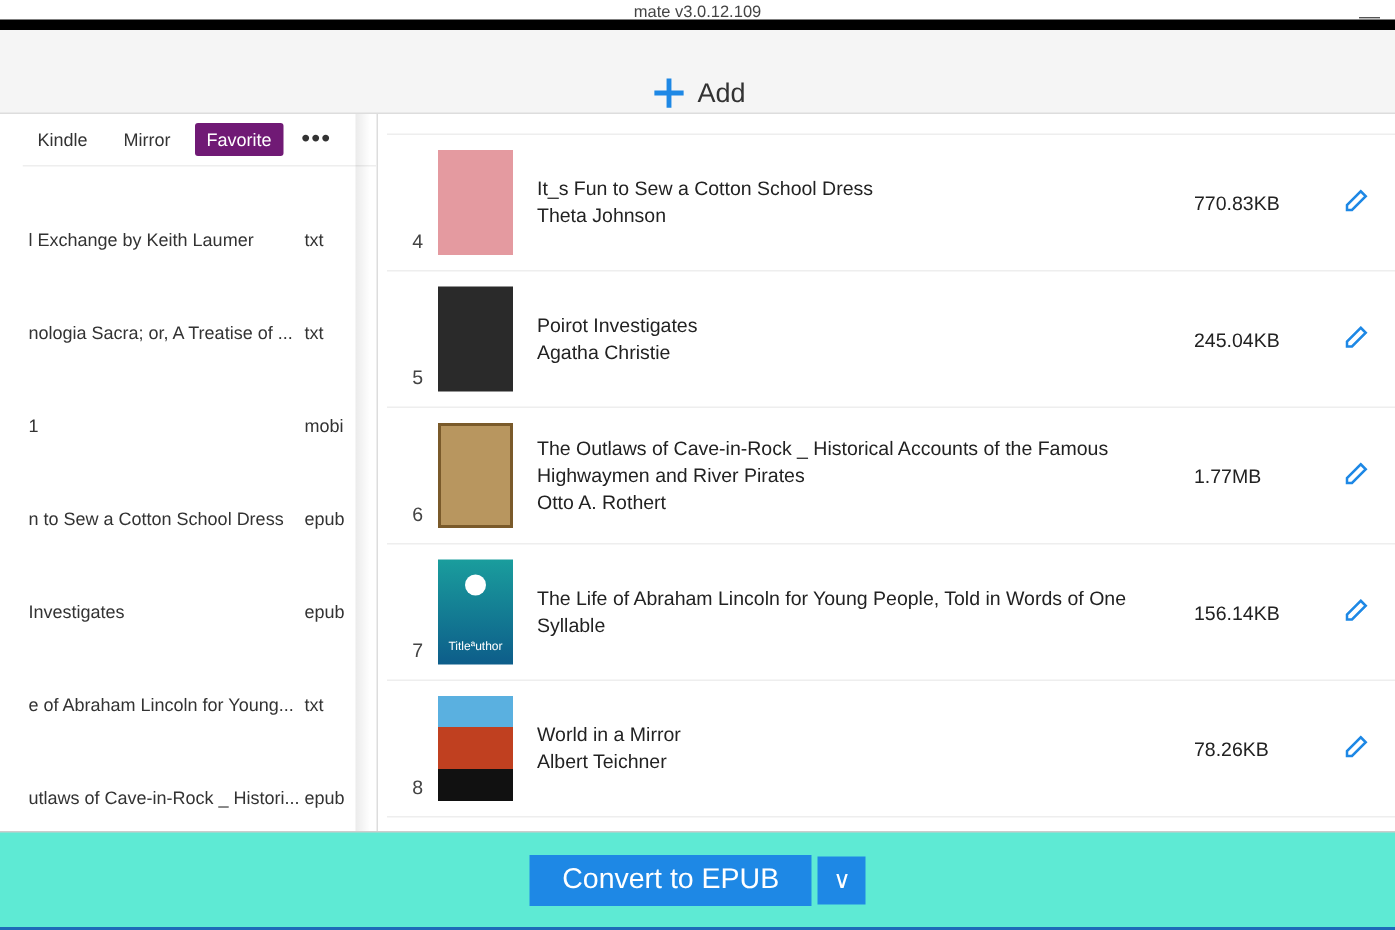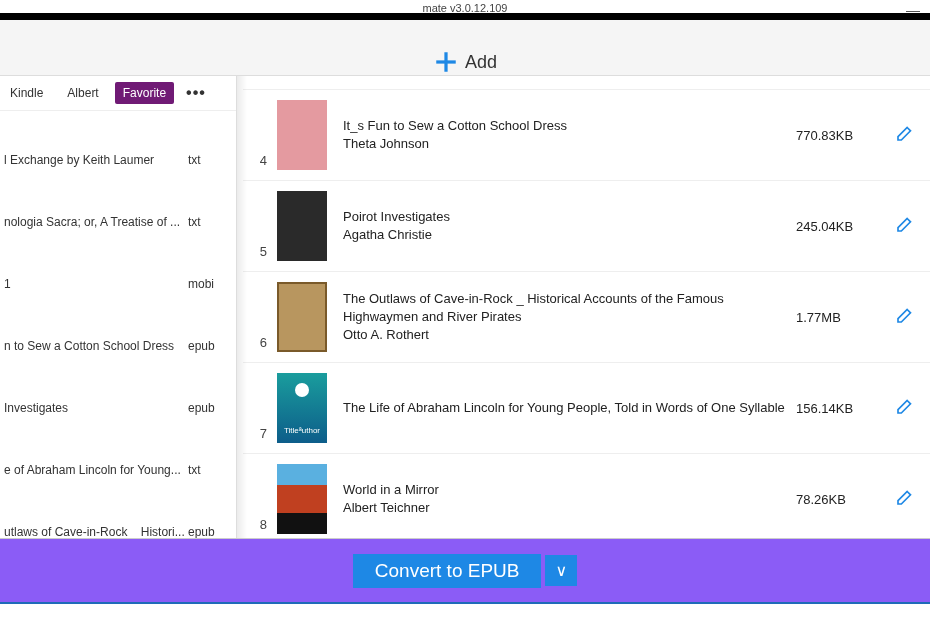--- a/index.html
+++ b/index.html
@@ -2,21 +2,21 @@
 <html><head>
 <meta charset="utf-8">
 <style>
 * { box-sizing: border-box; margin: 0; padding: 0; }
 body { font-family: Arial, sans-serif; font-size: 12px; color: #333; background: #fff; width: 930px; height: 620px; overflow: hidden; position: relative; }
 .titlebar { height: 20px; padding: 2px 22px; font-size: 11px; color: #444; position: relative; border-bottom: 7px solid #000000; text-align: center; }
 .titlebar .minimize { position: absolute; right: 10px; top: 2px; font-size: 14px; color: #555; cursor: pointer; }
 .toolbar { height: 56px; background: #f5f5f5; border-bottom: 1px solid #ddd; display: flex; align-items: flex-end; justify-content: center; }
 .add-btn { display: flex; align-items: center; gap: 6px; font-size: 18px; color: #333; cursor: pointer; }
 .add-btn svg { width: 26px; height: 26px; }
-.main { display: flex; height: 478px; }
+.main { display: flex; height: 478px; padding-left: 15px; }
 .sidebar { width: 237px; border-right: 1px solid #ddd; overflow: hidden; }
 .tabs { display: flex; align-items: center; gap: 8px; padding: 6px 2px; border-bottom: 1px solid #eee; overflow: hidden; }
 .tab { padding: 4px 8px; font-size: 12px; color: #333; cursor: pointer; border-radius: 2px; white-space: nowrap; }
 .tab.active { background: #701a75; color: #fff; }
 .more-icon { font-size: 16px; font-weight: bold; letter-spacing: 1px; cursor: pointer; padding: 0 4px; }
 .sidebar-list { }
 .sidebar-row { display: flex; align-items: center; padding: 6px 4px; height: 27px; cursor: pointer; margin-top: 35px; }
 .sidebar-row.selected { background: #cbe4fb; }
 .sidebar-row .title { flex: 1; white-space: nowrap; overflow: hidden; text-overflow: ellipsis; font-size: 12px; }
 .sidebar-row .fmt { width: 44px; font-size: 12px; color: #333; }
@@ -31,21 +31,21 @@
 .cover.teal { background: linear-gradient(#1a9d9d,#0d5d8a); position: relative; }
 .cover.teal::before { content:""; position:absolute; top:10px; left:50%; transform:translateX(-50%); width:14px; height:14px; border-radius:50%; background:#fff; }
 .cover.teal::after { content:"Title\aAuthor"; white-space:pre; position:absolute; bottom:8px; width:100%; text-align:center; font-size:8px; color:#fff; }
 .cover.scifi { background: linear-gradient(#5ab0e0 0 30%, #c04020 30% 70%, #111 70% 100%); }
 .book-info { flex: 1; padding-right: 10px; }
 .book-title { font-size: 13px; color: #222; line-height: 1.4; }
 .book-author { font-size: 13px; color: #222; line-height: 1.4; }
 .book-size { width: 80px; font-size: 13px; color: #222; text-align: left; }
 .edit-col { width: 54px; display: flex; justify-content: center; }
 .edit-icon { width: 20px; height: 20px; cursor: pointer; }
-.footer { position: absolute; bottom: 16px; left: 0; right: 0; height: 66px; border-top: 1px solid #ccc; background: #8b5cf6; display: flex; align-items: center; justify-content: center; gap: 4px; border-bottom: 2px solid #1e6bb8; }
+.footer { position: absolute; bottom: 0; left: 0; right: 0; height: 66px; border-top: 1px solid #ccc; background: #5eead4; display: flex; align-items: center; justify-content: center; gap: 4px; border-bottom: 2px solid #1e6bb8; }
 .convert-btn { background: #1e88e5; color: #fff; font-size: 19px; padding: 6px 22px; cursor: pointer; border: none; }
 .convert-dd { background: #1e88e5; color: #fff; font-size: 16px; padding: 6px 10px; cursor: pointer; border: none; }
 .shadow-sep { position: absolute; left: 237px; top: 76px; bottom: 66px; width: 10px; background: linear-gradient(to right, rgba(0,0,0,0.08), transparent); pointer-events: none; }
 </style>
 </head>
 <body>
 
 <div class="titlebar">
   <span>mate v3.0.12.109</span>
   <span class="minimize">—</span>
@@ -58,21 +58,21 @@
         <line x1="3" y1="12" x2="21" y2="12" stroke="#1e88e5" stroke-width="3"></line>
       </svg>
     <span>Add</span>
   </div>
 </div>
 
 <div class="main">
   <div class="sidebar">
     <div class="tabs">
       <span class="tab">Kindle</span>
-      <span class="tab">Albert</span>
+      <span class="tab">Mirror</span>
       <span class="tab active">Favorite</span>
       <span class="more-icon">•••</span>
     </div>
     <div class="sidebar-list">
       <div class="sidebar-row">
           <span class="title">l Exchange by Keith Laumer</span>
           <span class="fmt">txt</span>
         </div>
       <div class="sidebar-row">
           <span class="title">nologia Sacra; or, A Treatise of ...</span>

